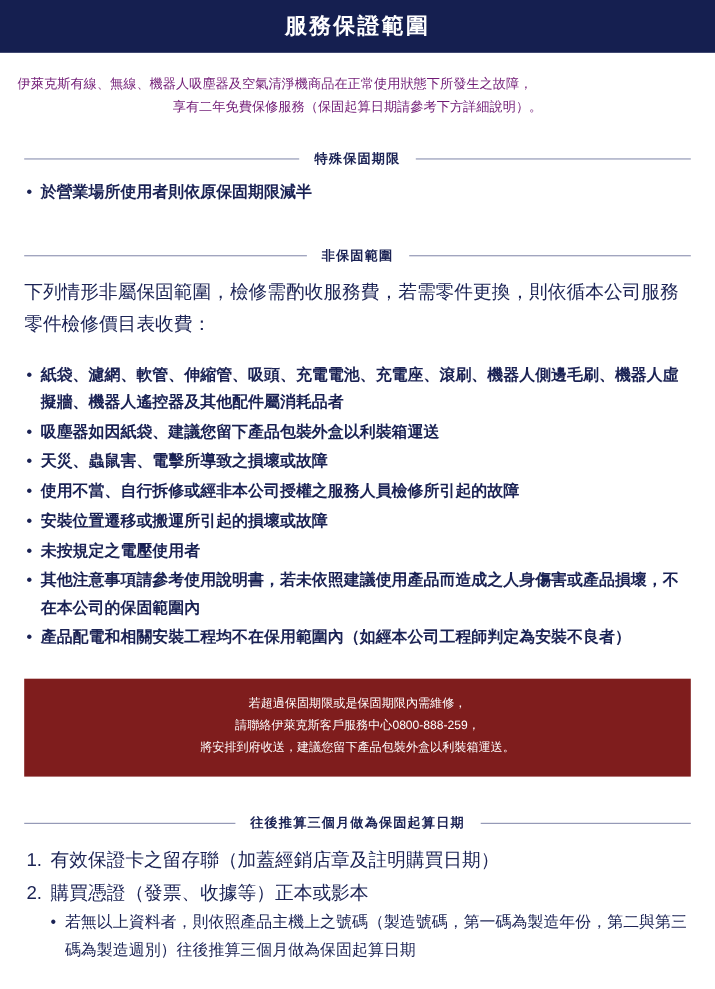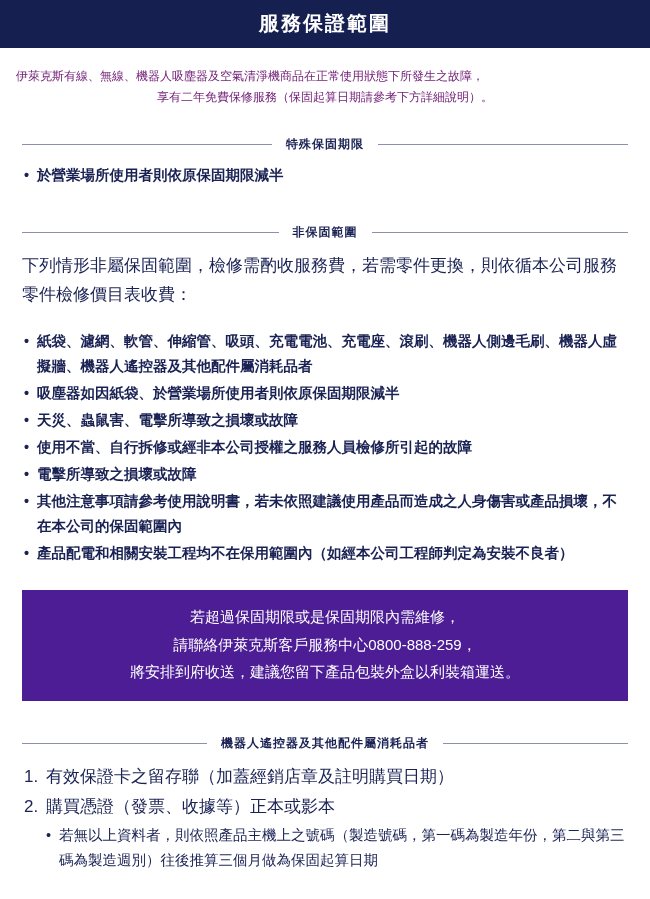--- a/index.html
+++ b/index.html
@@ -89,24 +89,24 @@
     font-size: 17px;
     line-height: 1.72;
     margin: 0 0 20px 0;
   }
 
   .gap-sm { height: 10px; }
   .gap-md { height: 20px; }
 
   
   .contact {
-    background: #4c1d95;
+    background: #7f1d1d;
     color: #ffffff;
     text-align: center;
-    font-size: 15px;
+    font-size: 11px;
     line-height: 1.85;
     padding: 13px 10px 15px 10px;
     margin: 24px 22px 0 22px;
   }
 
   
   ol.numlist {
     list-style: none;
     counter-reset: n;
     margin: 0;
@@ -175,41 +175,42 @@
 
   <div class="section">
     <div class="sec-head">
       <span class="rule left"></span>
       <span class="txt">非保固範圍</span>
       <span class="rule right"></span>
     </div>
     <p class="para">下列情形非屬保固範圍，檢修需酌收服務費，若需零件更換，則依循本公司服務零件檢修價目表收費：</p>
     <ul class="dotlist">
       <li>紙袋、濾網、軟管、伸縮管、吸頭、充電電池、充電座、滾刷、機器人側邊毛刷、機器人虛擬牆、機器人遙控器及其他配件屬消耗品者</li>
-      <li>吸塵器如因紙袋、於營業場所使用者則依原保固期限減半</li>
+      <li>吸塵器如因紙袋、建議您留下產品包裝外盒以利裝箱運送</li>
       <li>天災、蟲鼠害、電擊所導致之損壞或故障</li>
       <li>使用不當、自行拆修或經非本公司授權之服務人員檢修所引起的故障</li>
-      <li>電擊所導致之損壞或故障</li>
+      <li>安裝位置遷移或搬運所引起的損壞或故障</li>
+      <li>未按規定之電壓使用者</li>
       <li>其他注意事項請參考使用說明書，若未依照建議使用產品而造成之人身傷害或產品損壞，不在本公司的保固範圍內</li>
       <li>產品配電和相關安裝工程均不在保用範圍內（如經本公司工程師判定為安裝不良者）</li>
     </ul>
   </div>
 
   <div class="contact">
     <div>若超過保固期限或是保固期限內需維修，</div>
     <div>請聯絡伊萊克斯客戶服務中心0800-888-259，</div>
     <div>將安排到府收送，建議您留下產品包裝外盒以利裝箱運送。</div>
   </div>
 
   <div class="gap-md"></div>
 
   <div class="section">
     <div class="sec-head">
       <span class="rule left"></span>
-      <span class="txt">機器人遙控器及其他配件屬消耗品者</span>
+      <span class="txt">往後推算三個月做為保固起算日期</span>
       <span class="rule right"></span>
     </div>
     <ol class="numlist">
       <li>有效保證卡之留存聯（加蓋經銷店章及註明購買日期）</li>
       <li>購買憑證（發票、收據等）正本或影本</li>
     </ol>
     <ul class="sublist">
       <li>若無以上資料者，則依照產品主機上之號碼（製造號碼，第一碼為製造年份，第二與第三碼為製造週別）往後推算三個月做為保固起算日期</li>
     </ul>
   </div>

